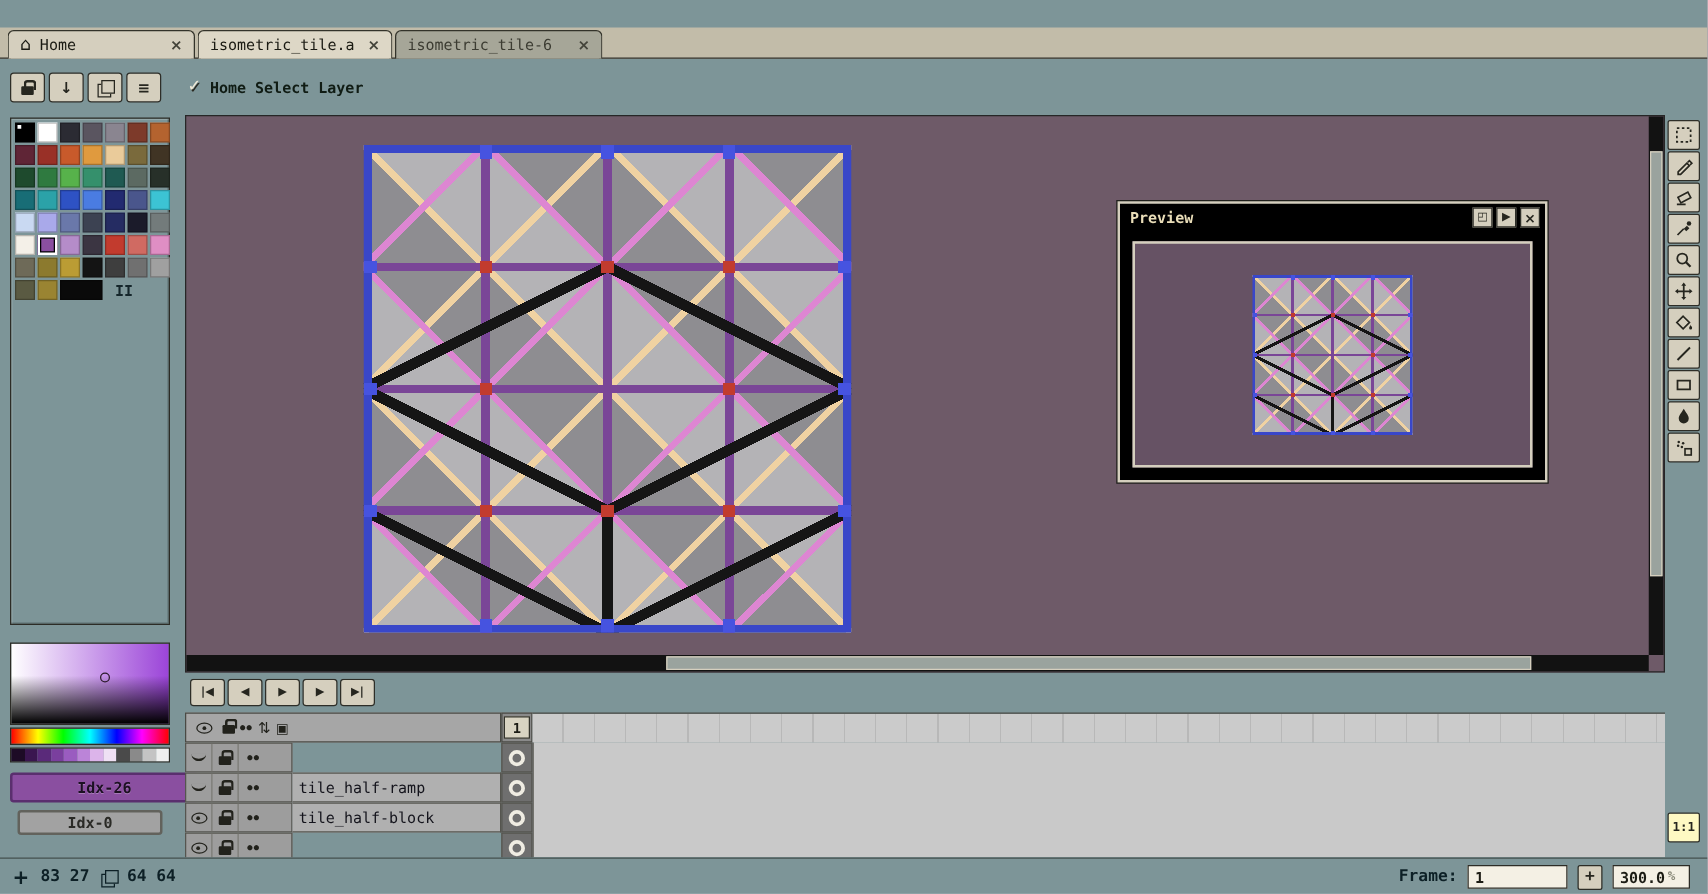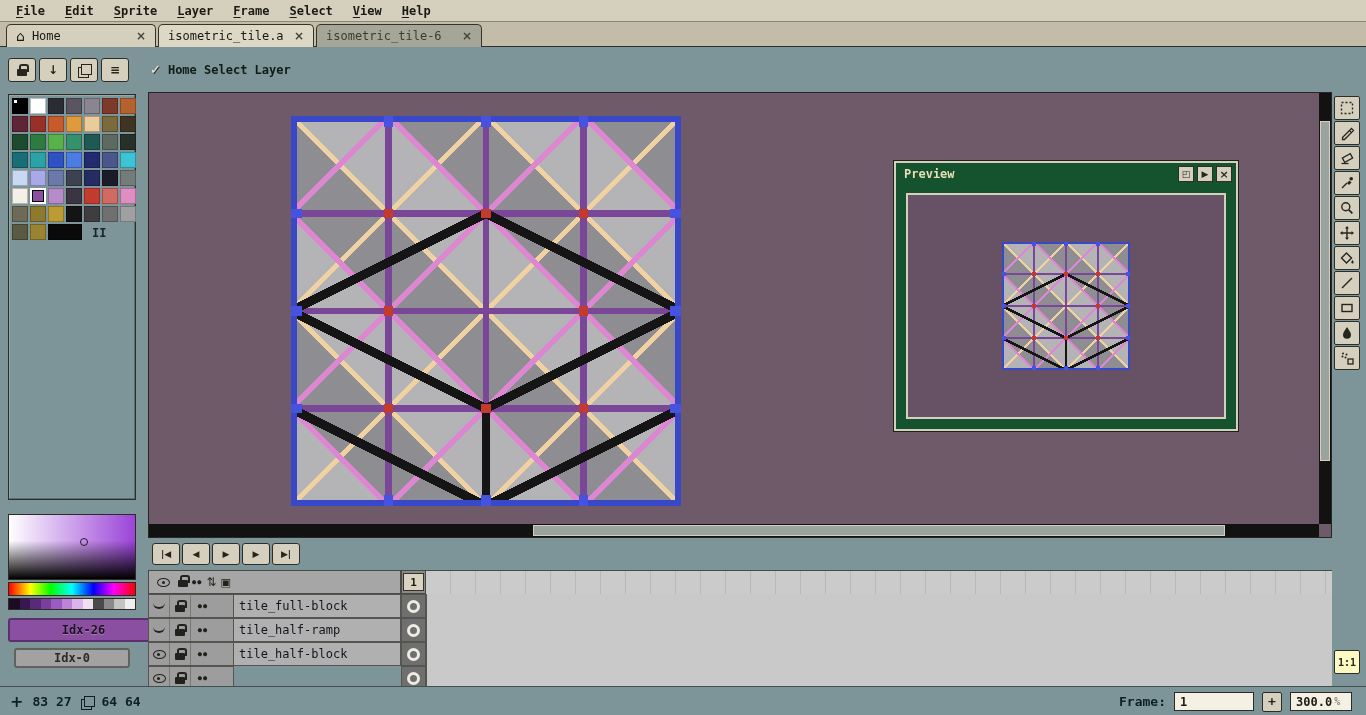--- a/index.html
+++ b/index.html
@@ -71,21 +71,21 @@
 
   
   #canvas-area { position:absolute; left:148px; top:92px; width:1184px; height:446px; background:#6e5a68; border:1px solid #262626; overflow:hidden; }
   #sprite-canvas { position:absolute; left:142px; top:23px; }
   #h-scrollbar { position:absolute; left:0; bottom:0; right:12px; height:13px; background:#121212; }
   #h-scroll-thumb { position:absolute; left:384px; top:1px; width:692px; height:11px; background:#9aa39e; border:1px solid #d5cfbe; }
   #v-scrollbar { position:absolute; right:0; top:0; bottom:13px; width:12px; background:#121212; }
   #v-scroll-thumb { position:absolute; left:1px; top:28px; width:10px; height:340px; background:#9aa39e; border:1px solid #d5cfbe; }
 
   
-  #preview-window { position:absolute; left:745px; top:68px; width:344px; height:270px; background:#14532d;
+  #preview-window { position:absolute; left:745px; top:68px; width:344px; height:225px; background:#000000;
     border:2px solid #d5cfbe; box-shadow:0 0 0 1px #20201c; }
   #preview-titlebar { position:absolute; left:0; top:0; right:0; height:22px; display:flex; align-items:center; padding:0 4px 0 8px; }
   #preview-title { font-weight:bold; color:#e9ddb8; }
   .preview-btn { width:16px; height:16px; margin-left:3px; background:#d5cfbe; border:1px solid #2e2e28;
     display:flex; align-items:center; justify-content:center; font-size:9px; color:#26261f; font-weight:bold; }
   #preview-btn-group { margin-left:auto; display:flex; }
   #preview-viewport { position:absolute; left:10px; top:30px; right:10px; bottom:10px; border:2px solid #d5cfbe;
     background:#665264; display:flex; align-items:center; justify-content:center; }
 
   
@@ -172,32 +172,20 @@
             <rect x="0" y="31.2" width="1.8" height="1.6"></rect>
             <rect x="0" y="47.2" width="1.8" height="1.6"></rect>
           <rect x="62.2" y="15.2" width="1.8" height="1.6"></rect>
             <rect x="62.2" y="31.2" width="1.8" height="1.6"></rect>
             <rect x="62.2" y="47.2" width="1.8" height="1.6"></rect>
         </g>
       </g>
     </defs>
   </svg>
 
-  <div id="menu-bar">
-      <div id="menu-items">
-        <span class="menu-item"><u>F</u>ile</span>
-        <span class="menu-item"><u>E</u>dit</span>
-        <span class="menu-item"><u>S</u>prite</span>
-        <span class="menu-item"><u>L</u>ayer</span>
-        <span class="menu-item"><u>F</u>rame</span>
-        <span class="menu-item"><u>S</u>elect</span>
-        <span class="menu-item"><u>V</u>iew</span>
-        <span class="menu-item"><u>H</u>elp</span>
-      </div>
-    </div>
   <style>#menu-items{display:flex;align-items:center;}</style>
 
   <div id="tab-bar">
     <div class="tab" id="tab-home">
       <span class="home-icon glyph">⌂</span>
       <span>Home</span>
       <span class="tab-close glyph">×</span>
     </div>
     <div class="tab" id="tab-doc1">
       <span>isometric_tile.a</span>
@@ -433,21 +421,20 @@
     <div class="tl-row" style="top:51px">
       <div class="row-icons">
         <span class="icon-cell">
             <span class="eye eye-closed"></span>
           </span>
         <span class="icon-cell">
             <span class="icon-lock"></span>
           </span>
         <span class="icon-cell dots">●●</span>
       </div>
-      <div class="row-name">tile_full-block</div>
       <div class="row-frame">
           <span class="cel-circle"></span>
         </div>
     </div>
     <div class="tl-row" style="top:75px">
       <div class="row-icons">
         <span class="icon-cell">
             <span class="eye eye-closed"></span>
           </span>
         <span class="icon-cell">

